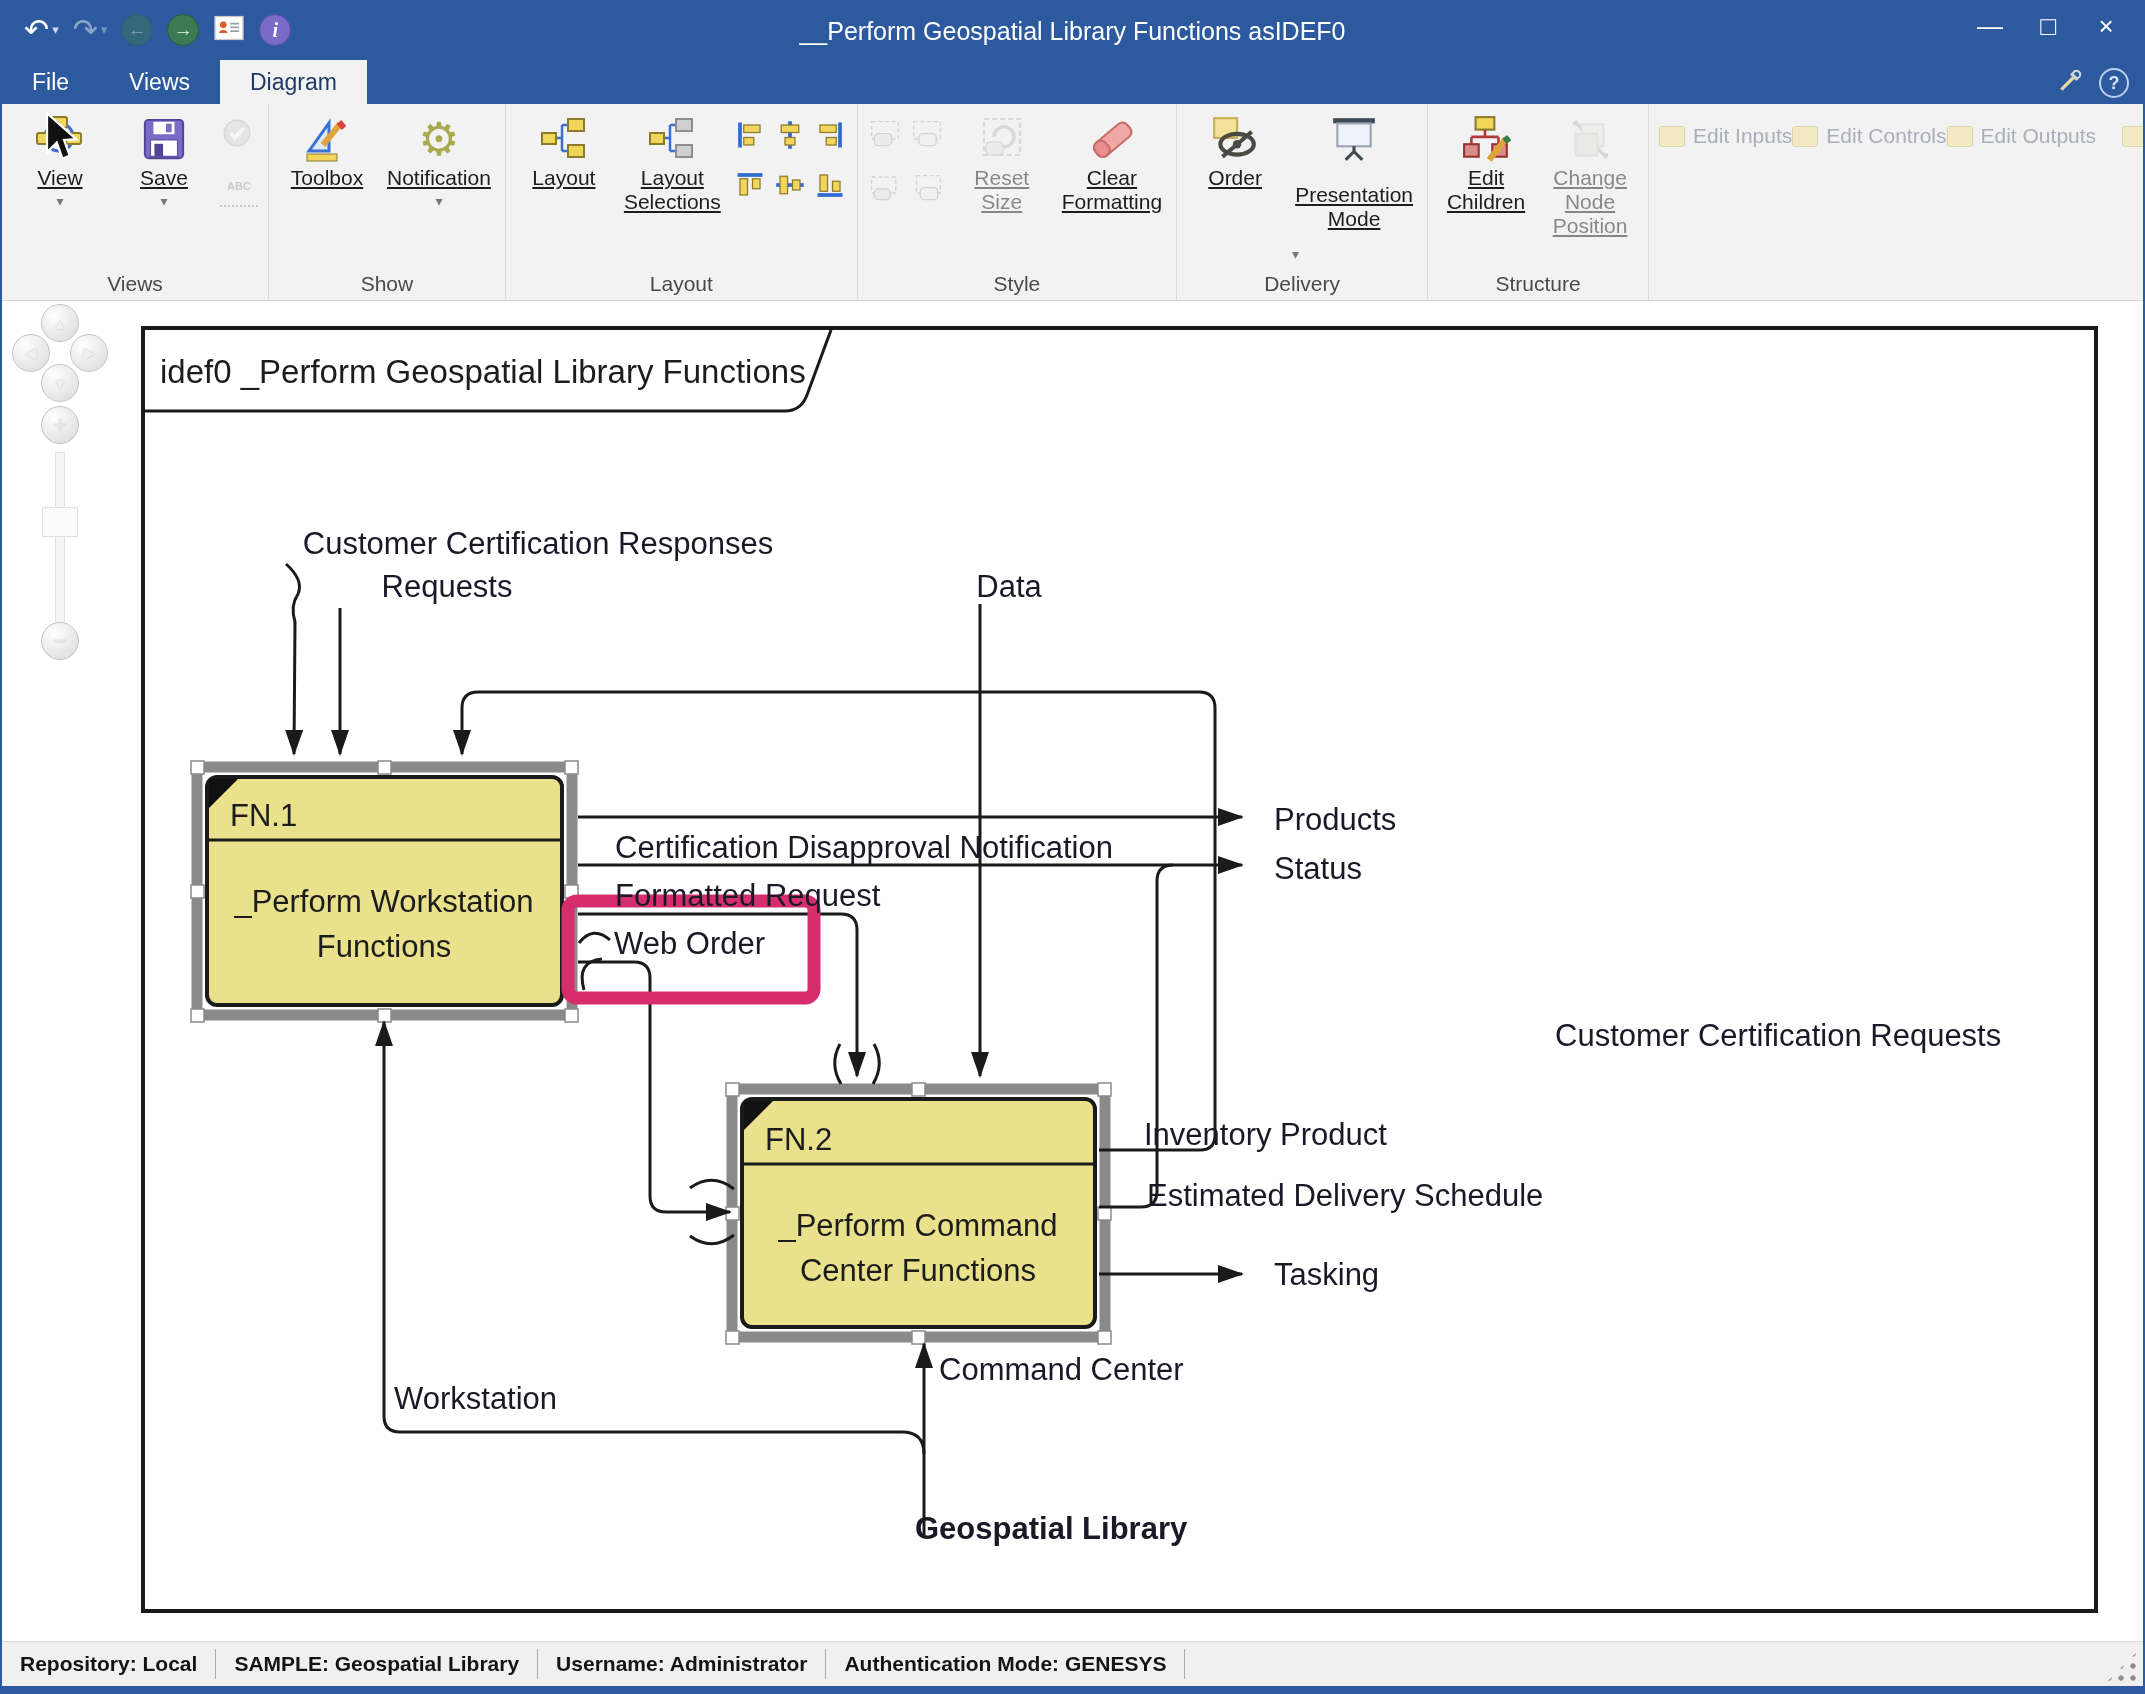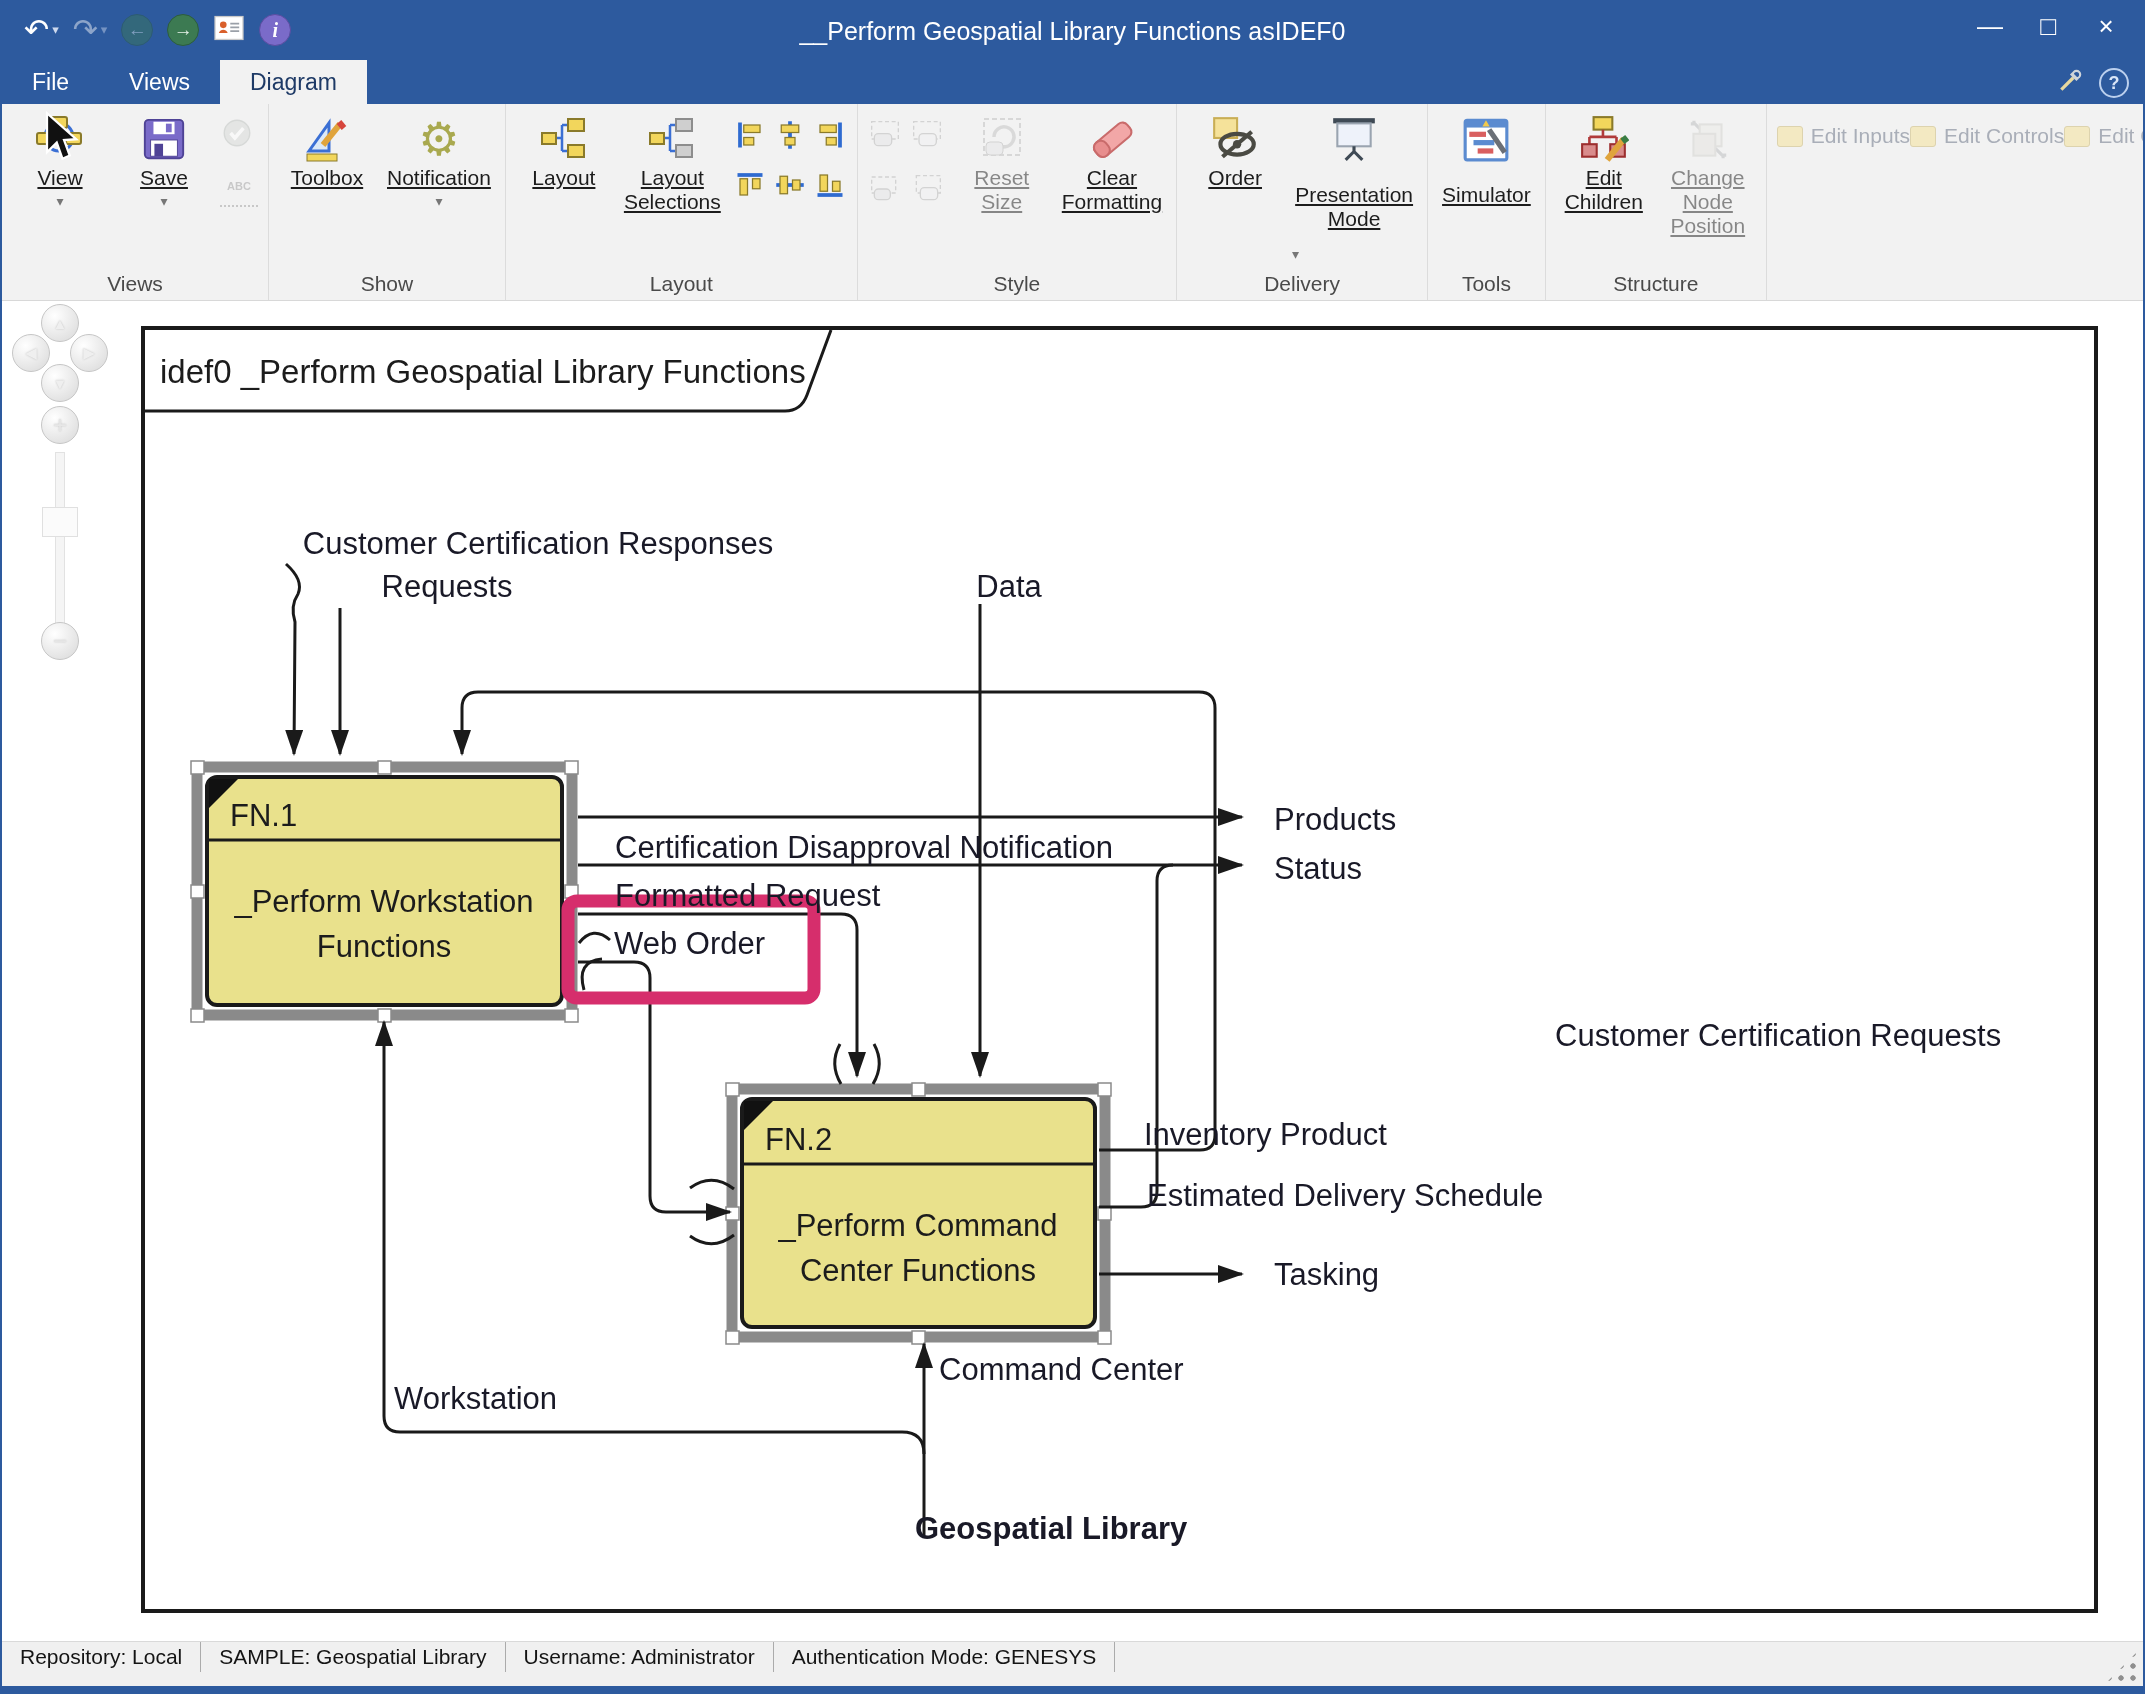--- a/index.html
+++ b/index.html
@@ -63,21 +63,21 @@
   .pcirc.big{font-size:24px;color:#e7e7e7;}
   .ptrack{position:absolute;width:8px;background:#f5f5f5;border:1px solid #e2e2e2;}
   .phandle{position:absolute;width:34px;height:28px;background:#fbfbfb;border:1px solid #e0e0e0;}
   
   .canvas-svg{position:absolute;left:0;top:0;width:2145px;height:1694px;}
   .dlabel{font-size:31px;fill:#191927;}
   .boxtext{font-size:31px;fill:#1c1c1c;}
   .flow{stroke:#1a1a1a;stroke-width:3;fill:none;}
   
   .statusbar{position:absolute;left:0;right:0;bottom:6px;height:44px;background:#f0f0f0;border-top:1px solid #d9d9d9;
-             display:flex;align-items:flex-start;font-size:21px;color:#141414;}
+             display:flex;align-items:center;font-size:21px;color:#141414;font-weight:bold;}
   .sb-item{padding:0 18px;border-right:1px solid #ababab;height:30px;display:flex;align-items:center;}
   .sb-item:last-child{border-right:none;}
   .grip{position:absolute;right:4px;bottom:2px;width:34px;height:34px;
         background-image:radial-gradient(circle,#8f8f8f 2.4px,transparent 3px);
         background-size:12px 12px;background-position:bottom right;
         clip-path:polygon(100% 0,100% 100%,0 100%);}
   .bottomstrip{position:absolute;left:0;right:0;bottom:0;height:6px;background:#2d5a9e;}
   .cursor-overlay{position:absolute;left:38px;top:108px;z-index:9;}
 </style>
 </head>
@@ -362,41 +362,20 @@
           </span>
           <span class="lab">Presentation Mode</span>
         </div>
       </div>
       <span class="elision-caret">▾</span>
       <div class="glabel">
           <span>Delivery</span>
         </div>
     </div>
 
-    <div class="rgroup">
-      <div class="content">
-        <div class="lbtn wide">
-          <span class="icon">
-            <svg width="50" height="50" viewBox="0 0 48 48">
-              <rect x="4" y="6" width="40" height="38" rx="2" fill="#fff" stroke="#5b8bd0" stroke-width="3"></rect>
-              <rect x="4" y="6" width="40" height="7" fill="#5b8bd0"></rect>
-              <rect x="8" y="17" width="16" height="5" fill="#d95f5f"></rect>
-              <rect x="12" y="25" width="20" height="5" fill="#5b8bd0"></rect>
-              <rect x="16" y="33" width="15" height="5" fill="#d95f5f"></rect>
-              <path d="M27 15 L42 37" stroke="#6b6f76" stroke-width="5"></path>
-              <path d="M24 6 l3.5 6 l-7 0 Z" fill="#f2c94c"></path>
-            </svg>
-          </span>
-          <span class="lab">Simulator</span>
-        </div>
-      </div>
-      <div class="glabel">
-          <span>Tools</span>
-        </div>
-    </div>
 
     <div class="rgroup">
       <div class="content">
         <div class="lbtn">
           <span class="icon">
             <svg width="50" height="50" viewBox="0 0 48 48">
               <rect x="14" y="3" width="18" height="12" fill="#f2d65c" stroke="#8a7a2a" stroke-width="2"></rect>
               <path d="M23 15 v7 M10 22 h26 M10 22 v7 M36 22 v7" stroke="#b03a3a" stroke-width="2.5" fill="none"></path>
               <rect x="3" y="29" width="14" height="12" fill="#d98c8c" stroke="#9c2f2f" stroke-width="2"></rect>
               <rect x="30" y="29" width="14" height="12" fill="#d98c8c" stroke="#9c2f2f" stroke-width="2"></rect>

